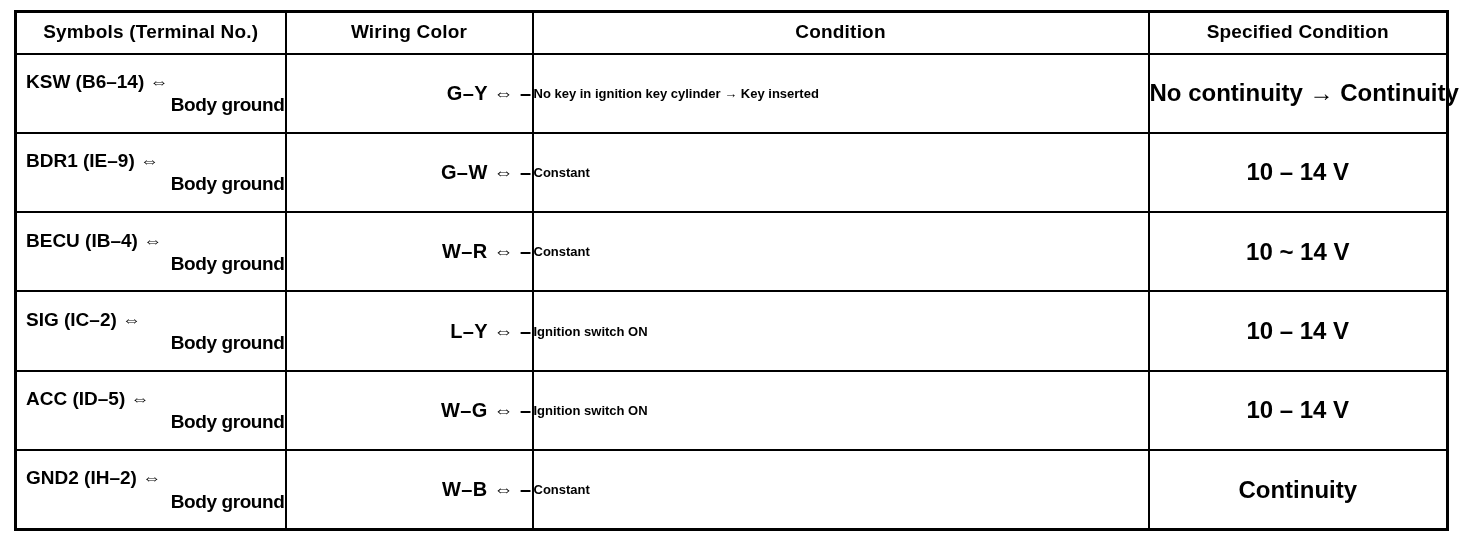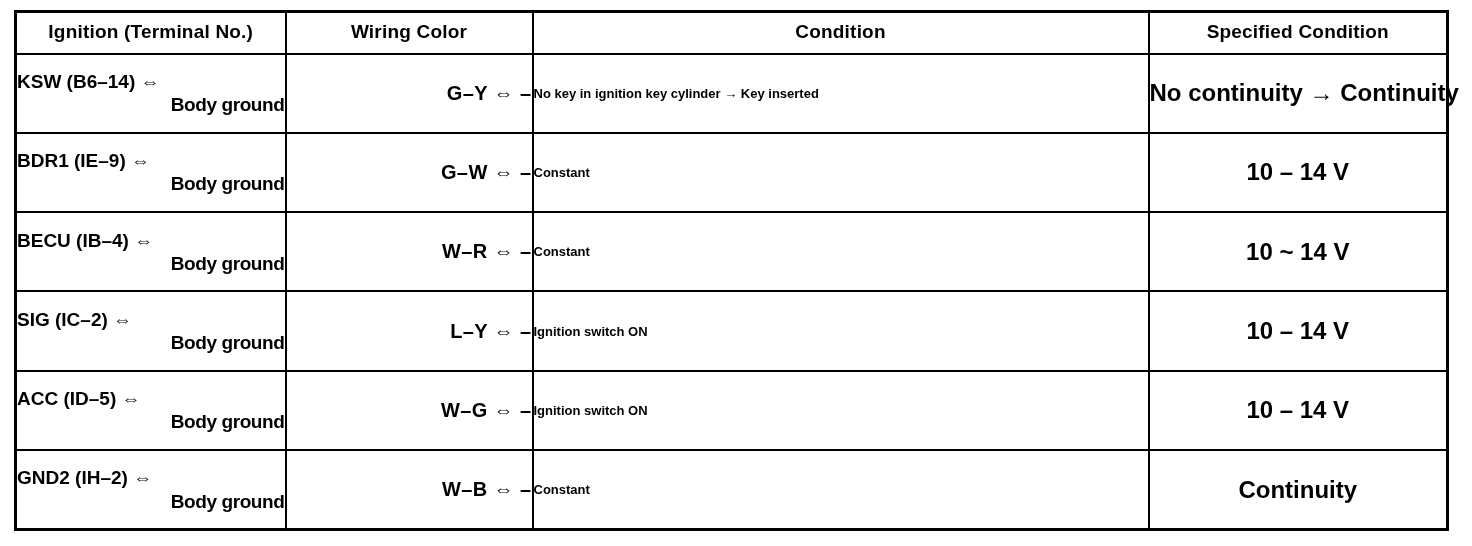--- a/index.html
+++ b/index.html
@@ -70,20 +70,21 @@
   td.sym-cell {
     padding: 5px 10px 6px 8px;
     font-size: 19px;
     line-height: 1.22;
     vertical-align: middle;
   }
   .sym-top {
     display: block;
     text-align: left;
     white-space: nowrap;
+    padding-left: 9px;
   }
   .sym-bottom {
     display: block;
     text-align: right;
     white-space: nowrap;
     letter-spacing: -0.4px;
   }
 
   td.wire-cell {
     text-align: right;
@@ -112,21 +113,21 @@
 <div id="table-wrap">
   <table class="spec-table">
     <colgroup>
       <col class="c-sym">
       <col class="c-wire">
       <col class="c-cond">
       <col class="c-spec">
     </colgroup>
     <thead>
       <tr class="head-row">
-        <th class="sym-head">Ignition (Terminal No.)</th>
+        <th class="sym-head">Symbols (Terminal No.)</th>
         <th class="wire-head">Wiring  Color</th>
         <th class="cond-head">Condition</th>
         <th class="spec-head">Specified Condition</th>
       </tr>
     </thead>
     <tbody id="table-body">
         <tr class="data-row">
           <td class="sym-cell">
             <span class="sym-top">KSW (B6–14) ⇔</span>
             <span class="sym-bottom">Body ground</span>

